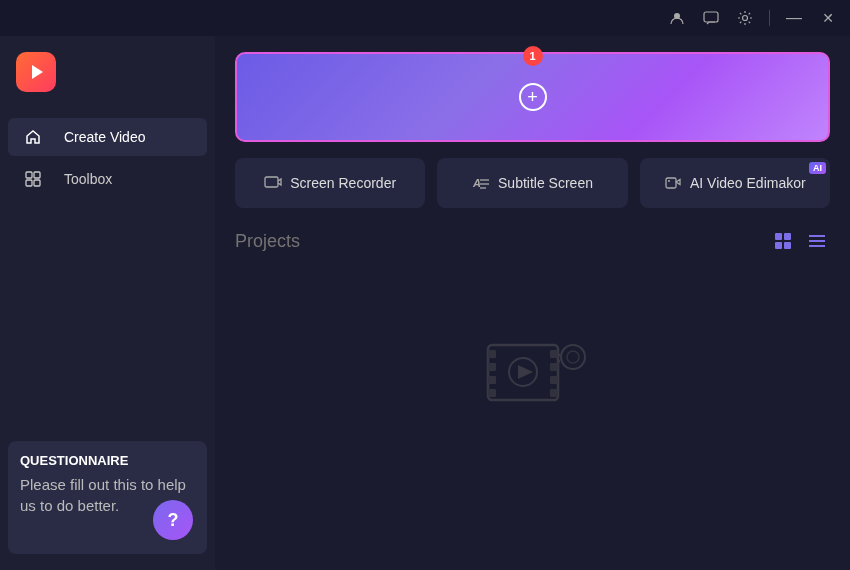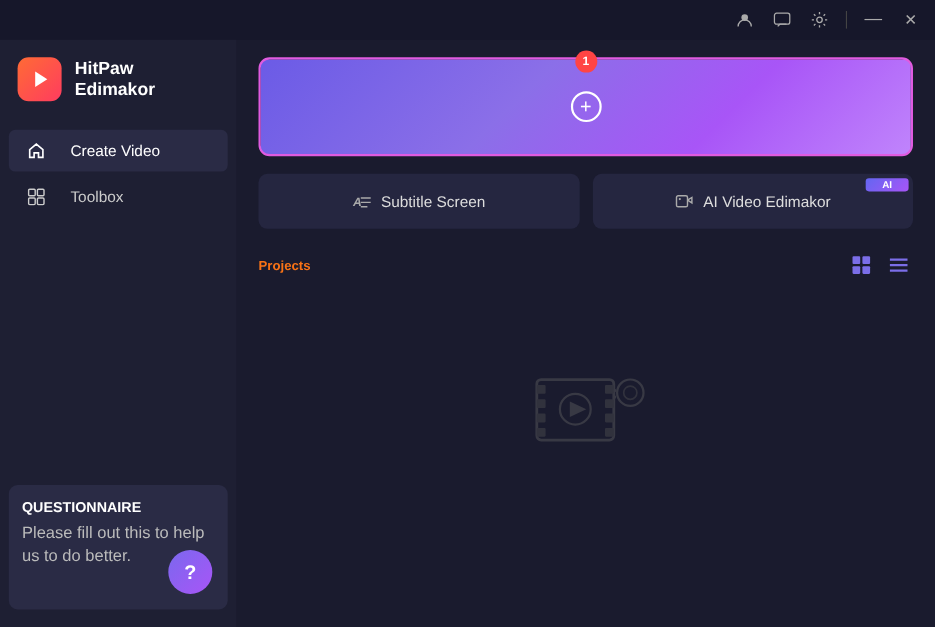--- a/index.html
+++ b/index.html
@@ -238,36 +238,36 @@
     }
 
     .ai-badge {
       position: absolute;
       top: 4px;
       right: 4px;
       background: linear-gradient(135deg, #6366f1, #a855f7);
       color: #fff;
       font-size: 9px;
       font-weight: 700;
-      padding: 1px 15px;
+      padding: 1px 4px;
       border-radius: 3px;
     }
 
     
     .projects-header {
       display: flex;
       align-items: center;
       justify-content: space-between;
       margin-bottom: 16px;
     }
 
     .projects-title {
-      font-size: 12px;
-      font-weight: 700;
-      color: #f97316;
+      font-size: 18px;
+      font-weight: 400;
+      color: #737373;
     }
 
     .view-toggles {
       display: flex;
       gap: 8px;
     }
 
     .view-toggle {
       width: 26px;
       height: 26px;
@@ -320,24 +320,20 @@
     <div class="title-bar-icon close" style="font-size:14px;color:#aaa;">✕</div>
   </div>
 </div>
 
 <div class="sidebar">
   <div class="logo-area">
     <div class="logo-icon">
       <svg width="22" height="22" viewBox="0 0 22 22" fill="none">
         <polygon points="7,4 18,11 7,18" fill="white"></polygon>
       </svg>
-    </div>
-    <div class="logo-text">
-      <div>HitPaw</div>
-      <div>Edimakor</div>
     </div>
   </div>
 
   <div class="nav-item active">
     <div class="nav-icon">
       <svg width="16" height="16" viewBox="0 0 16 16" fill="none" stroke="#fff" stroke-width="1.5">
         <path d="M2 7L8 2l6 5v7H10v-4H6v4H2V7z"></path>
       </svg>
     </div>
     <span>Create Video</span>
@@ -365,20 +361,27 @@
 
 <div class="main">
 
   <div class="new-project-btn">
     <div class="notif-badge">1</div>
     <div class="plus-icon">+</div>
   </div>
 
   <div class="tools-row">
 
+    <div class="tool-btn">
+      <svg class="tool-icon" width="18" height="18" viewBox="0 0 18 18" fill="none" stroke="#aaa" stroke-width="1.3">
+        <rect x="1" y="3" width="13" height="10" rx="1.5"></rect>
+        <path d="M14 7l3-2v6l-3-2"></path>
+      </svg>
+      <span>Screen Recorder</span>
+    </div>
 
     <div class="tool-btn">
       <svg class="tool-icon" width="18" height="18" viewBox="0 0 18 18" fill="none" stroke="#aaa" stroke-width="1.3">
         <text x="1" y="13" fill="#aaa" font-size="11" font-style="italic" font-weight="700" stroke="none">A</text>
         <line x1="8" y1="6" x2="17" y2="6" stroke="#aaa" stroke-width="1.3"></line>
         <line x1="8" y1="10" x2="17" y2="10" stroke="#aaa" stroke-width="1.3"></line>
         <line x1="8" y1="14" x2="14" y2="14" stroke="#aaa" stroke-width="1.3"></line>
       </svg>
       <span>Subtitle Screen</span>
     </div>

